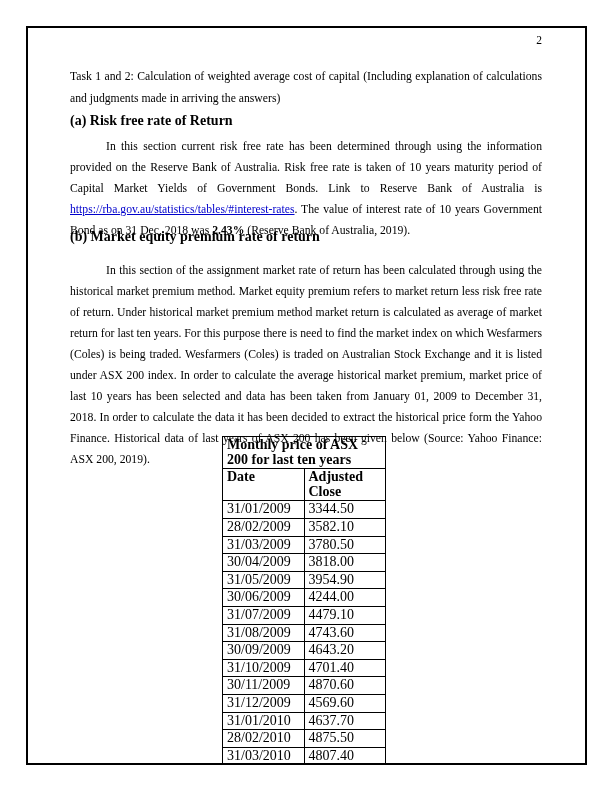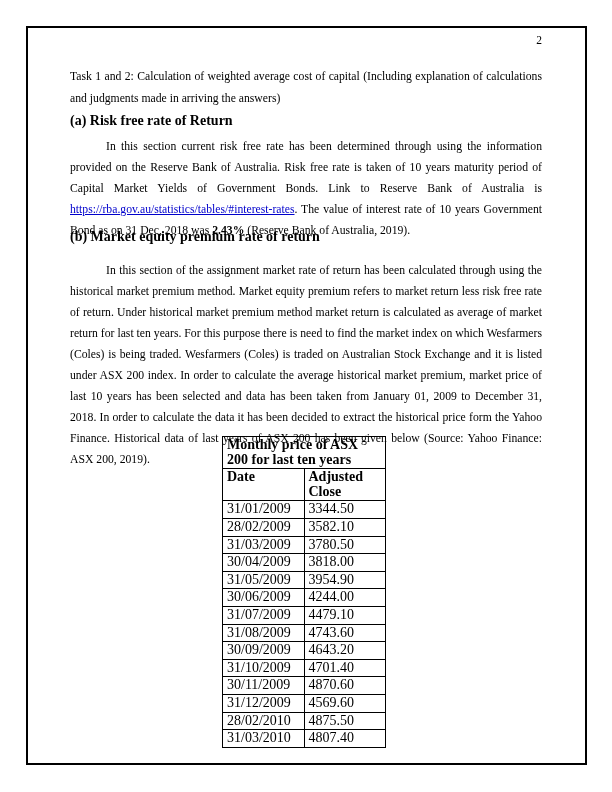--- a/index.html
+++ b/index.html
@@ -212,20 +212,24 @@
             </tr>
             <tr>
               <td class="cell-date">30/11/2009</td>
               <td class="cell-close">4870.60</td>
             </tr>
             <tr>
               <td class="cell-date">31/12/2009</td>
               <td class="cell-close">4569.60</td>
             </tr>
             <tr>
+              <td class="cell-date">31/01/2010</td>
+              <td class="cell-close">4637.70</td>
+            </tr>
+            <tr>
               <td class="cell-date">28/02/2010</td>
               <td class="cell-close">4875.50</td>
             </tr>
             <tr>
               <td class="cell-date">31/03/2010</td>
               <td class="cell-close">4807.40</td>
             </tr>
           </tbody>
       </table>
     </div>

